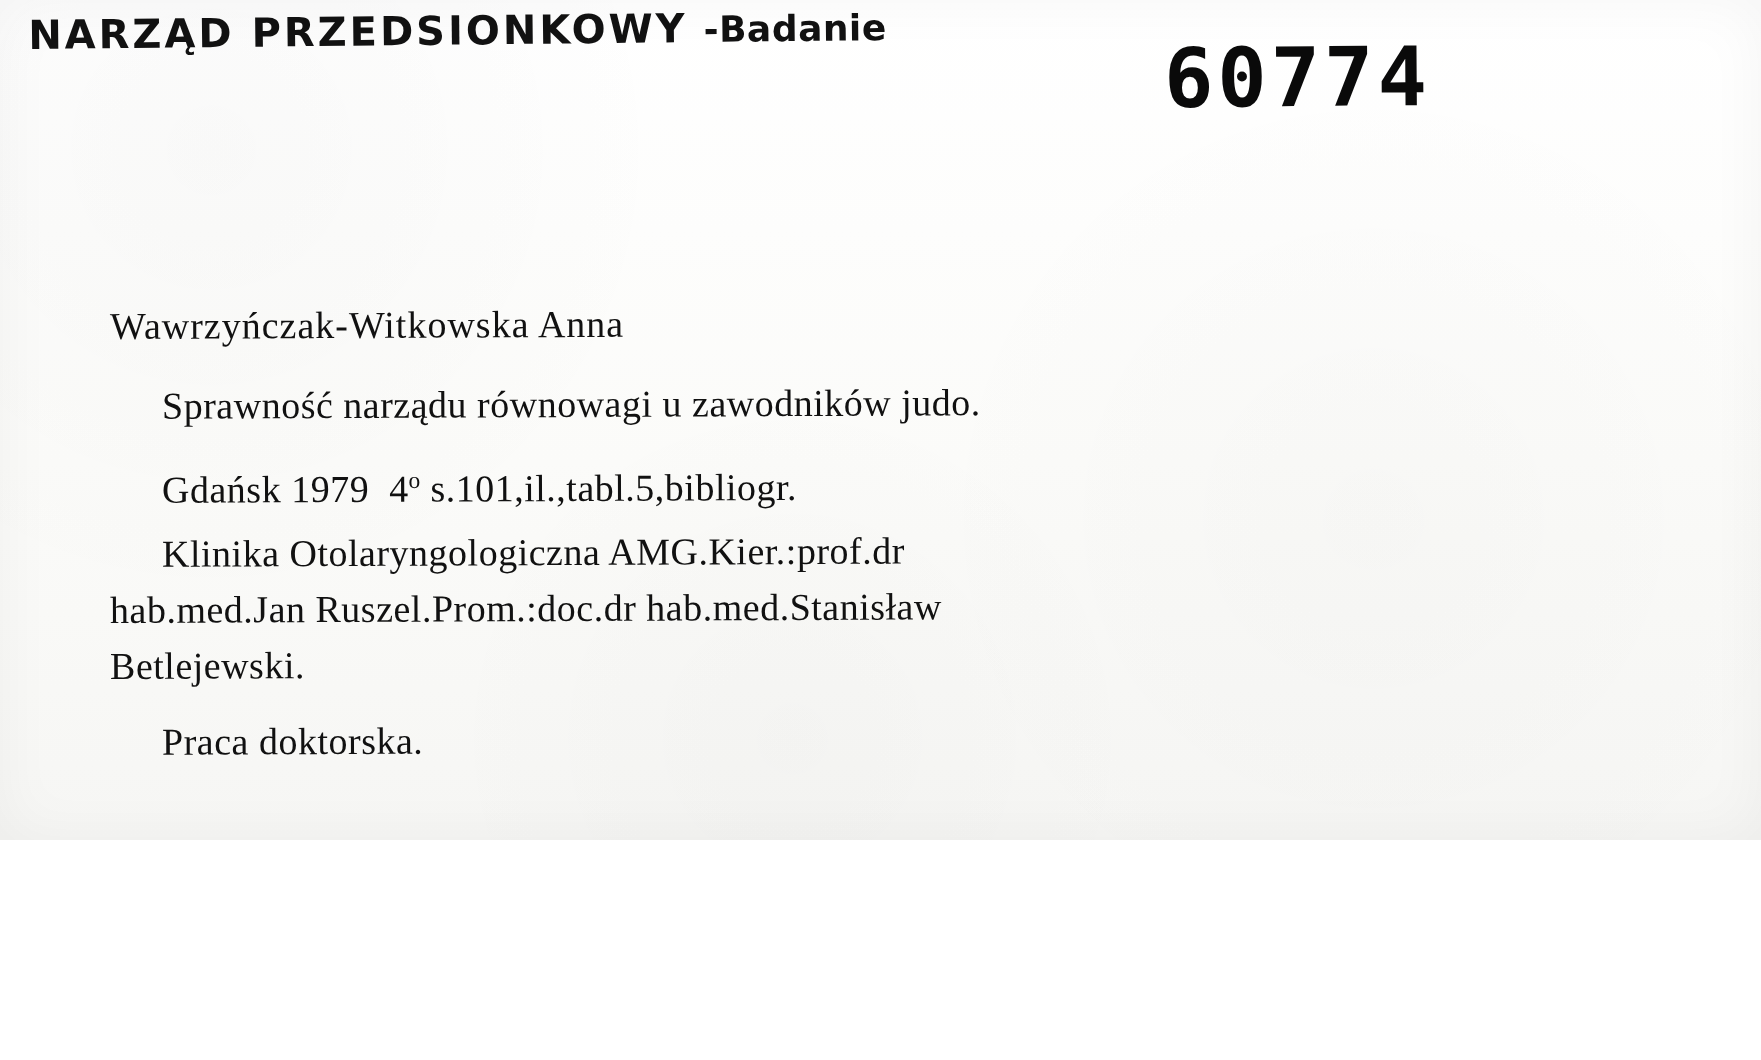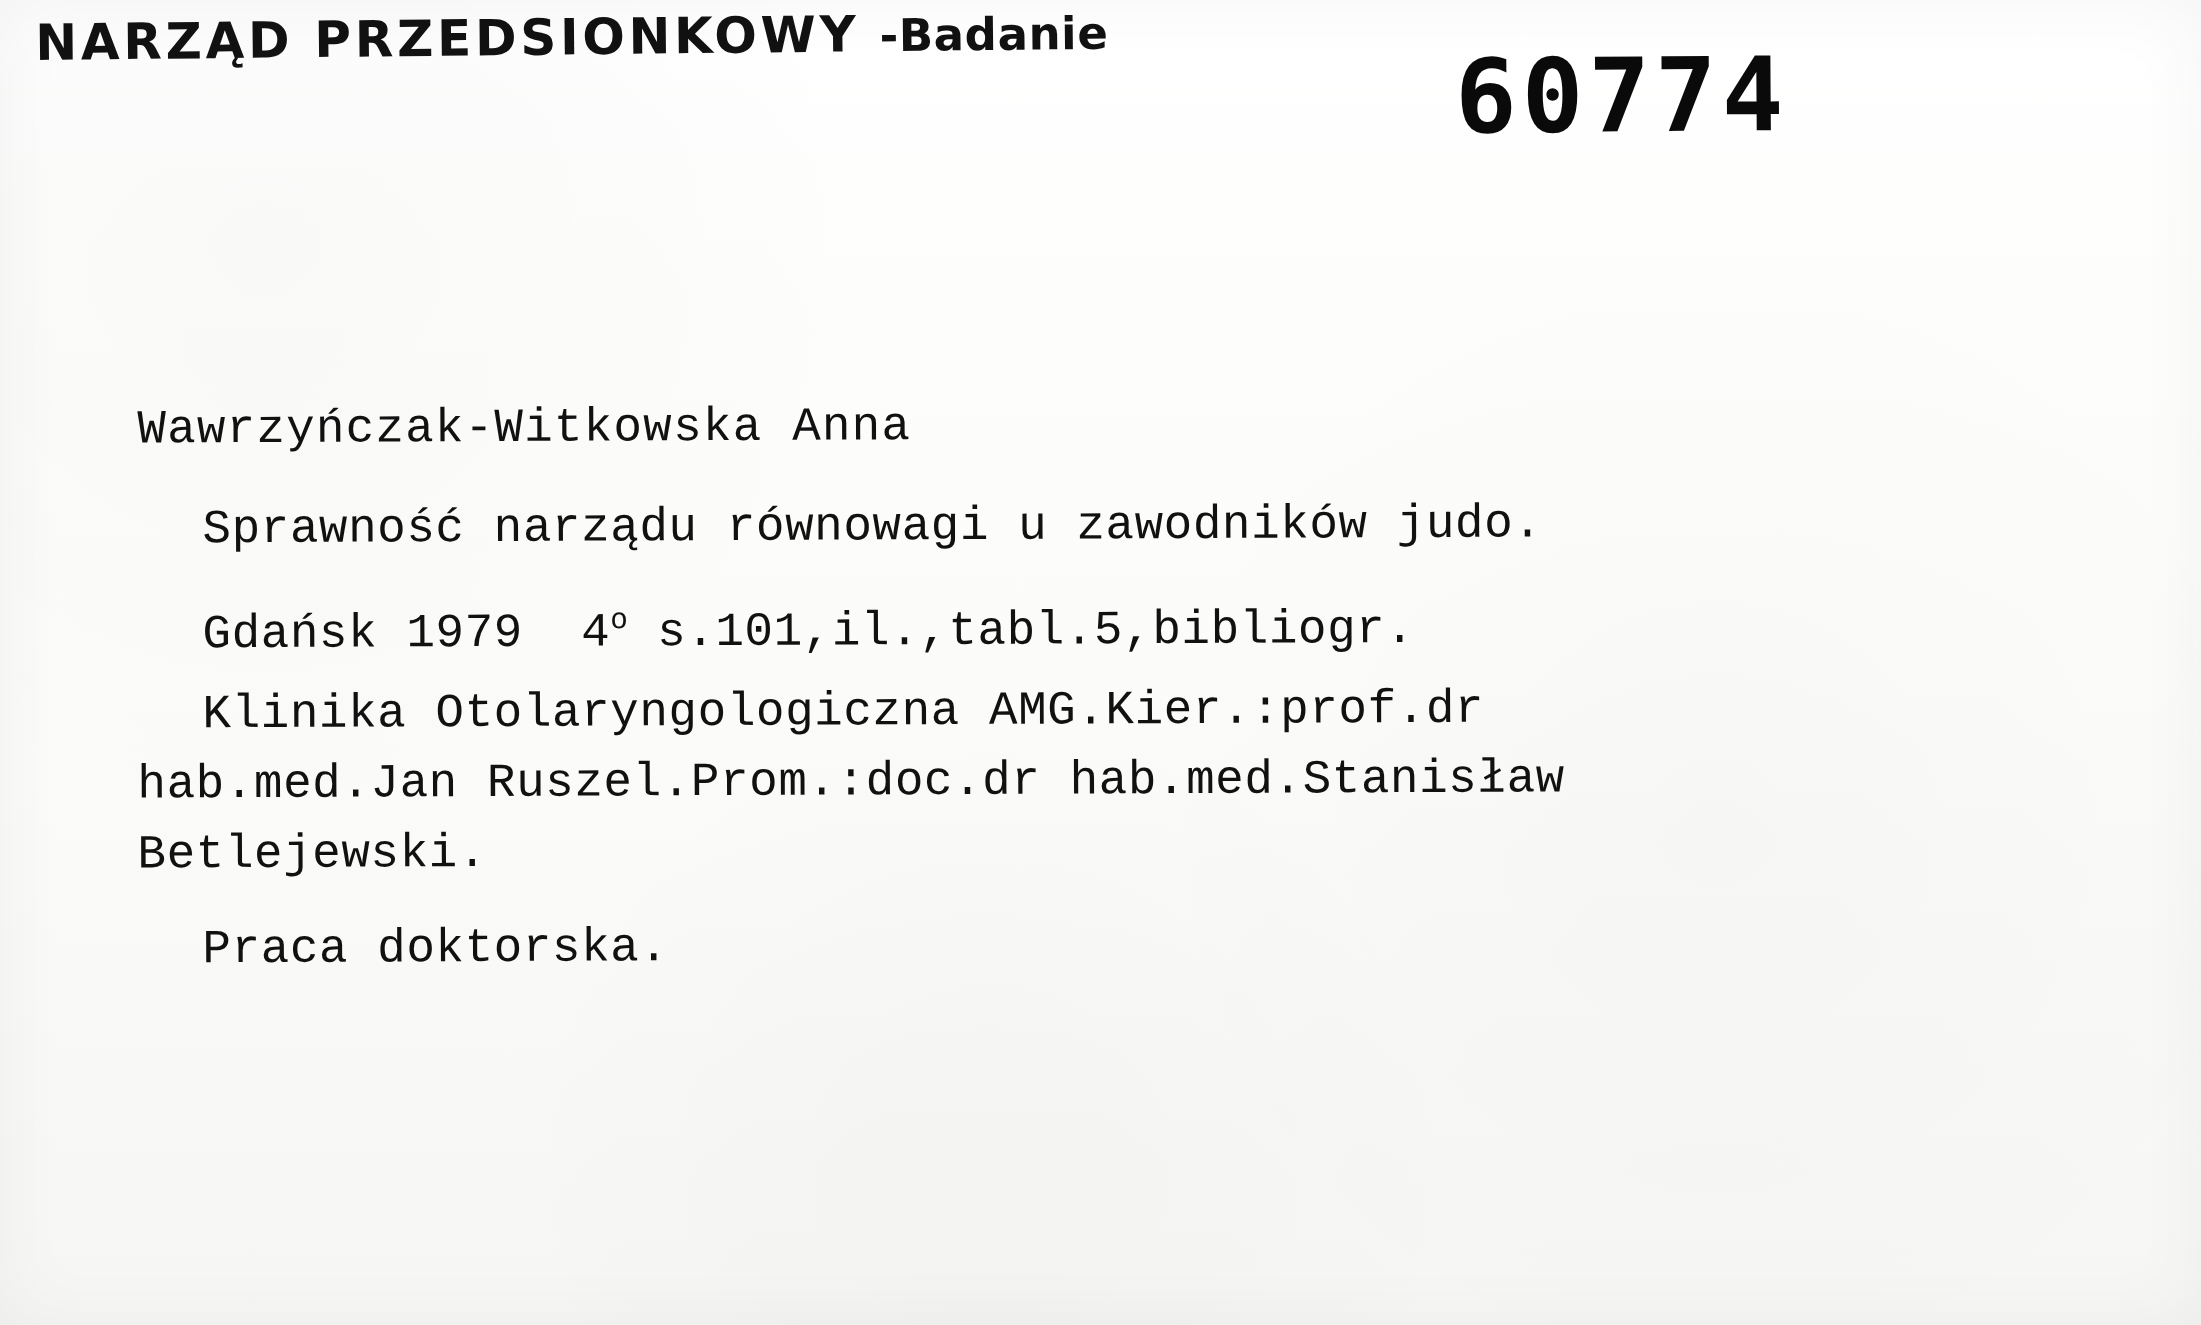--- a/index.html
+++ b/index.html
@@ -3,21 +3,21 @@
 <meta charset="utf-8">
 <style>
   html, body {
     margin: 0;
     padding: 0;
     background: #ffffff;
   }
   .card {
     position: relative;
     width: 1761px;
-    height: 1060px;
+    height: 840px;
     background: #fdfdfb;
     overflow: hidden;
     
     background-image:
       radial-gradient(circle at 12% 18%, rgba(0,0,0,0.018), rgba(0,0,0,0) 28%),
       radial-gradient(circle at 78% 62%, rgba(0,0,0,0.016), rgba(0,0,0,0) 32%),
       radial-gradient(circle at 45% 88%, rgba(0,0,0,0.015), rgba(0,0,0,0) 30%),
       linear-gradient(180deg, #ffffff 0%, #fbfbf9 55%, #f6f6f4 100%);
   }
   
@@ -56,23 +56,23 @@
     font-size: 82px;
     font-weight: 700;
     letter-spacing: 4px;
     color: #0a0a0a;
     transform: rotate(-0.4deg);
   }
 
   .body-block {
     position: absolute;
     left: 110px;
-    top: 318px;
+    top: 300px;
     right: 60px;
-    font-family: Liberation Mono, monospace;
+    font-family: Liberation Serif, serif;
     font-size: 38px;
     line-height: 1.42;
     color: #111111;
     letter-spacing: 0.5px;
   }
 
   .line {
     white-space: pre;
     transform: rotate(-0.25deg);
     transform-origin: left center;

